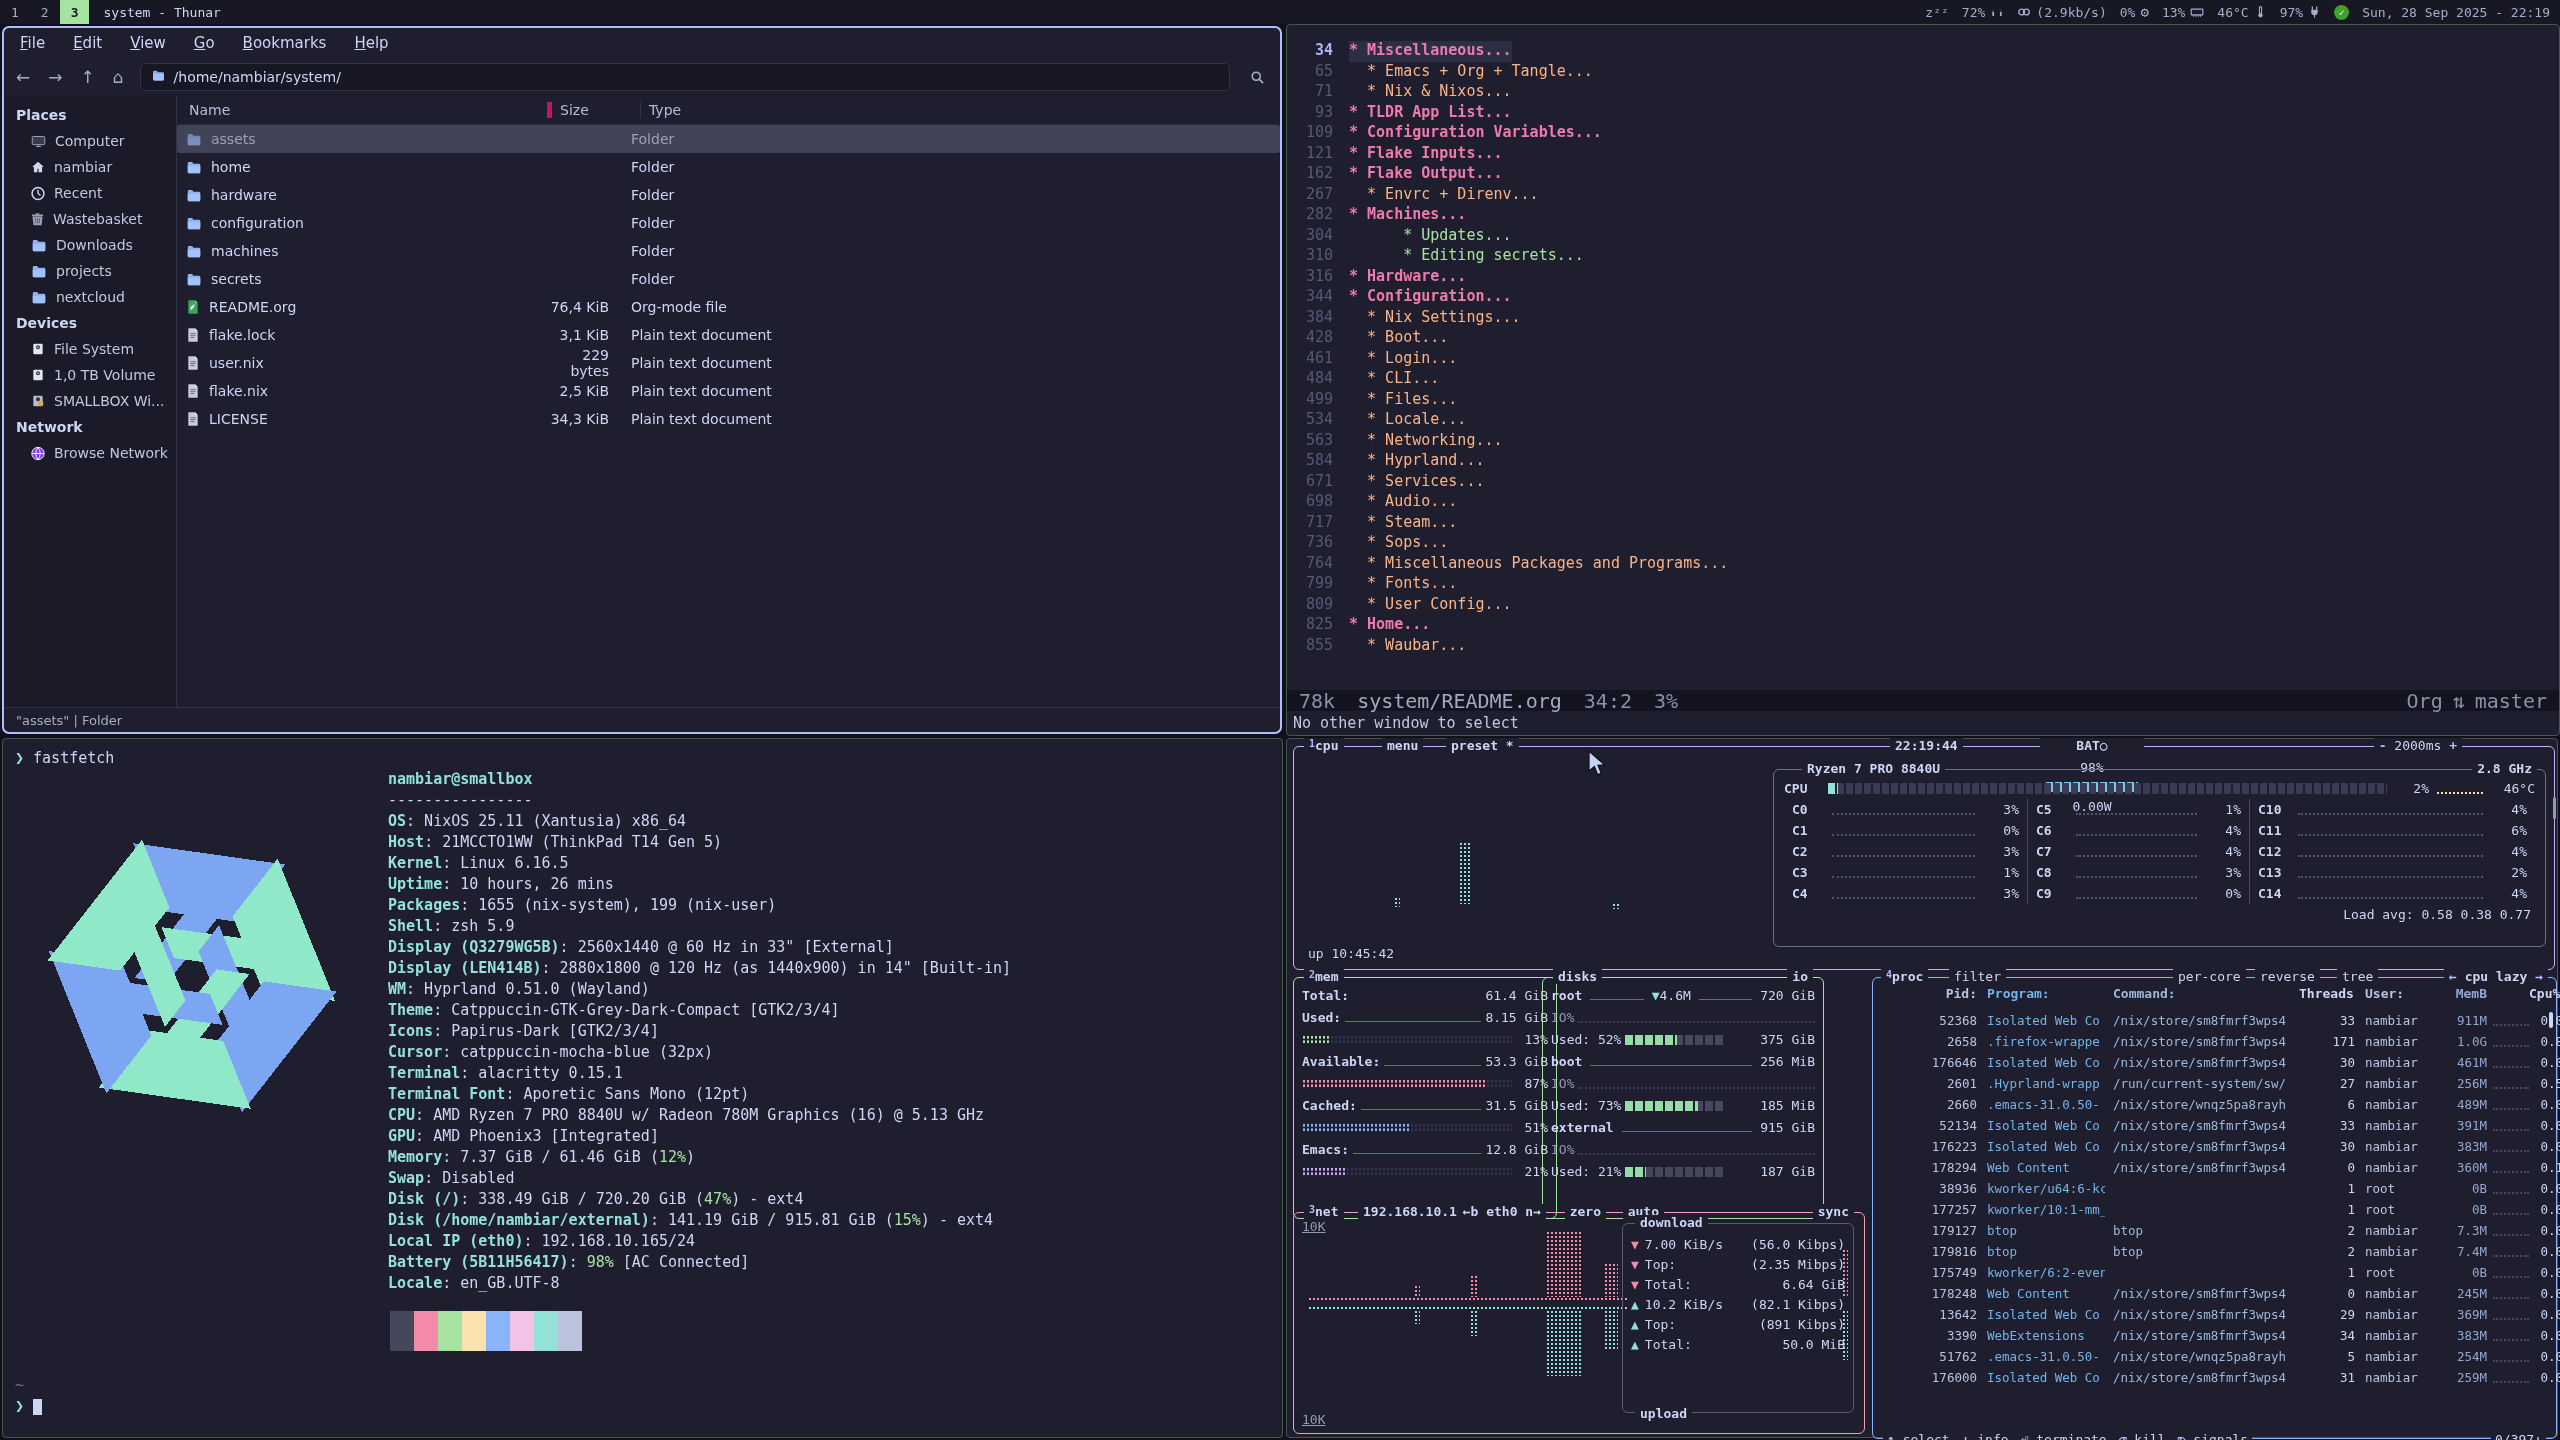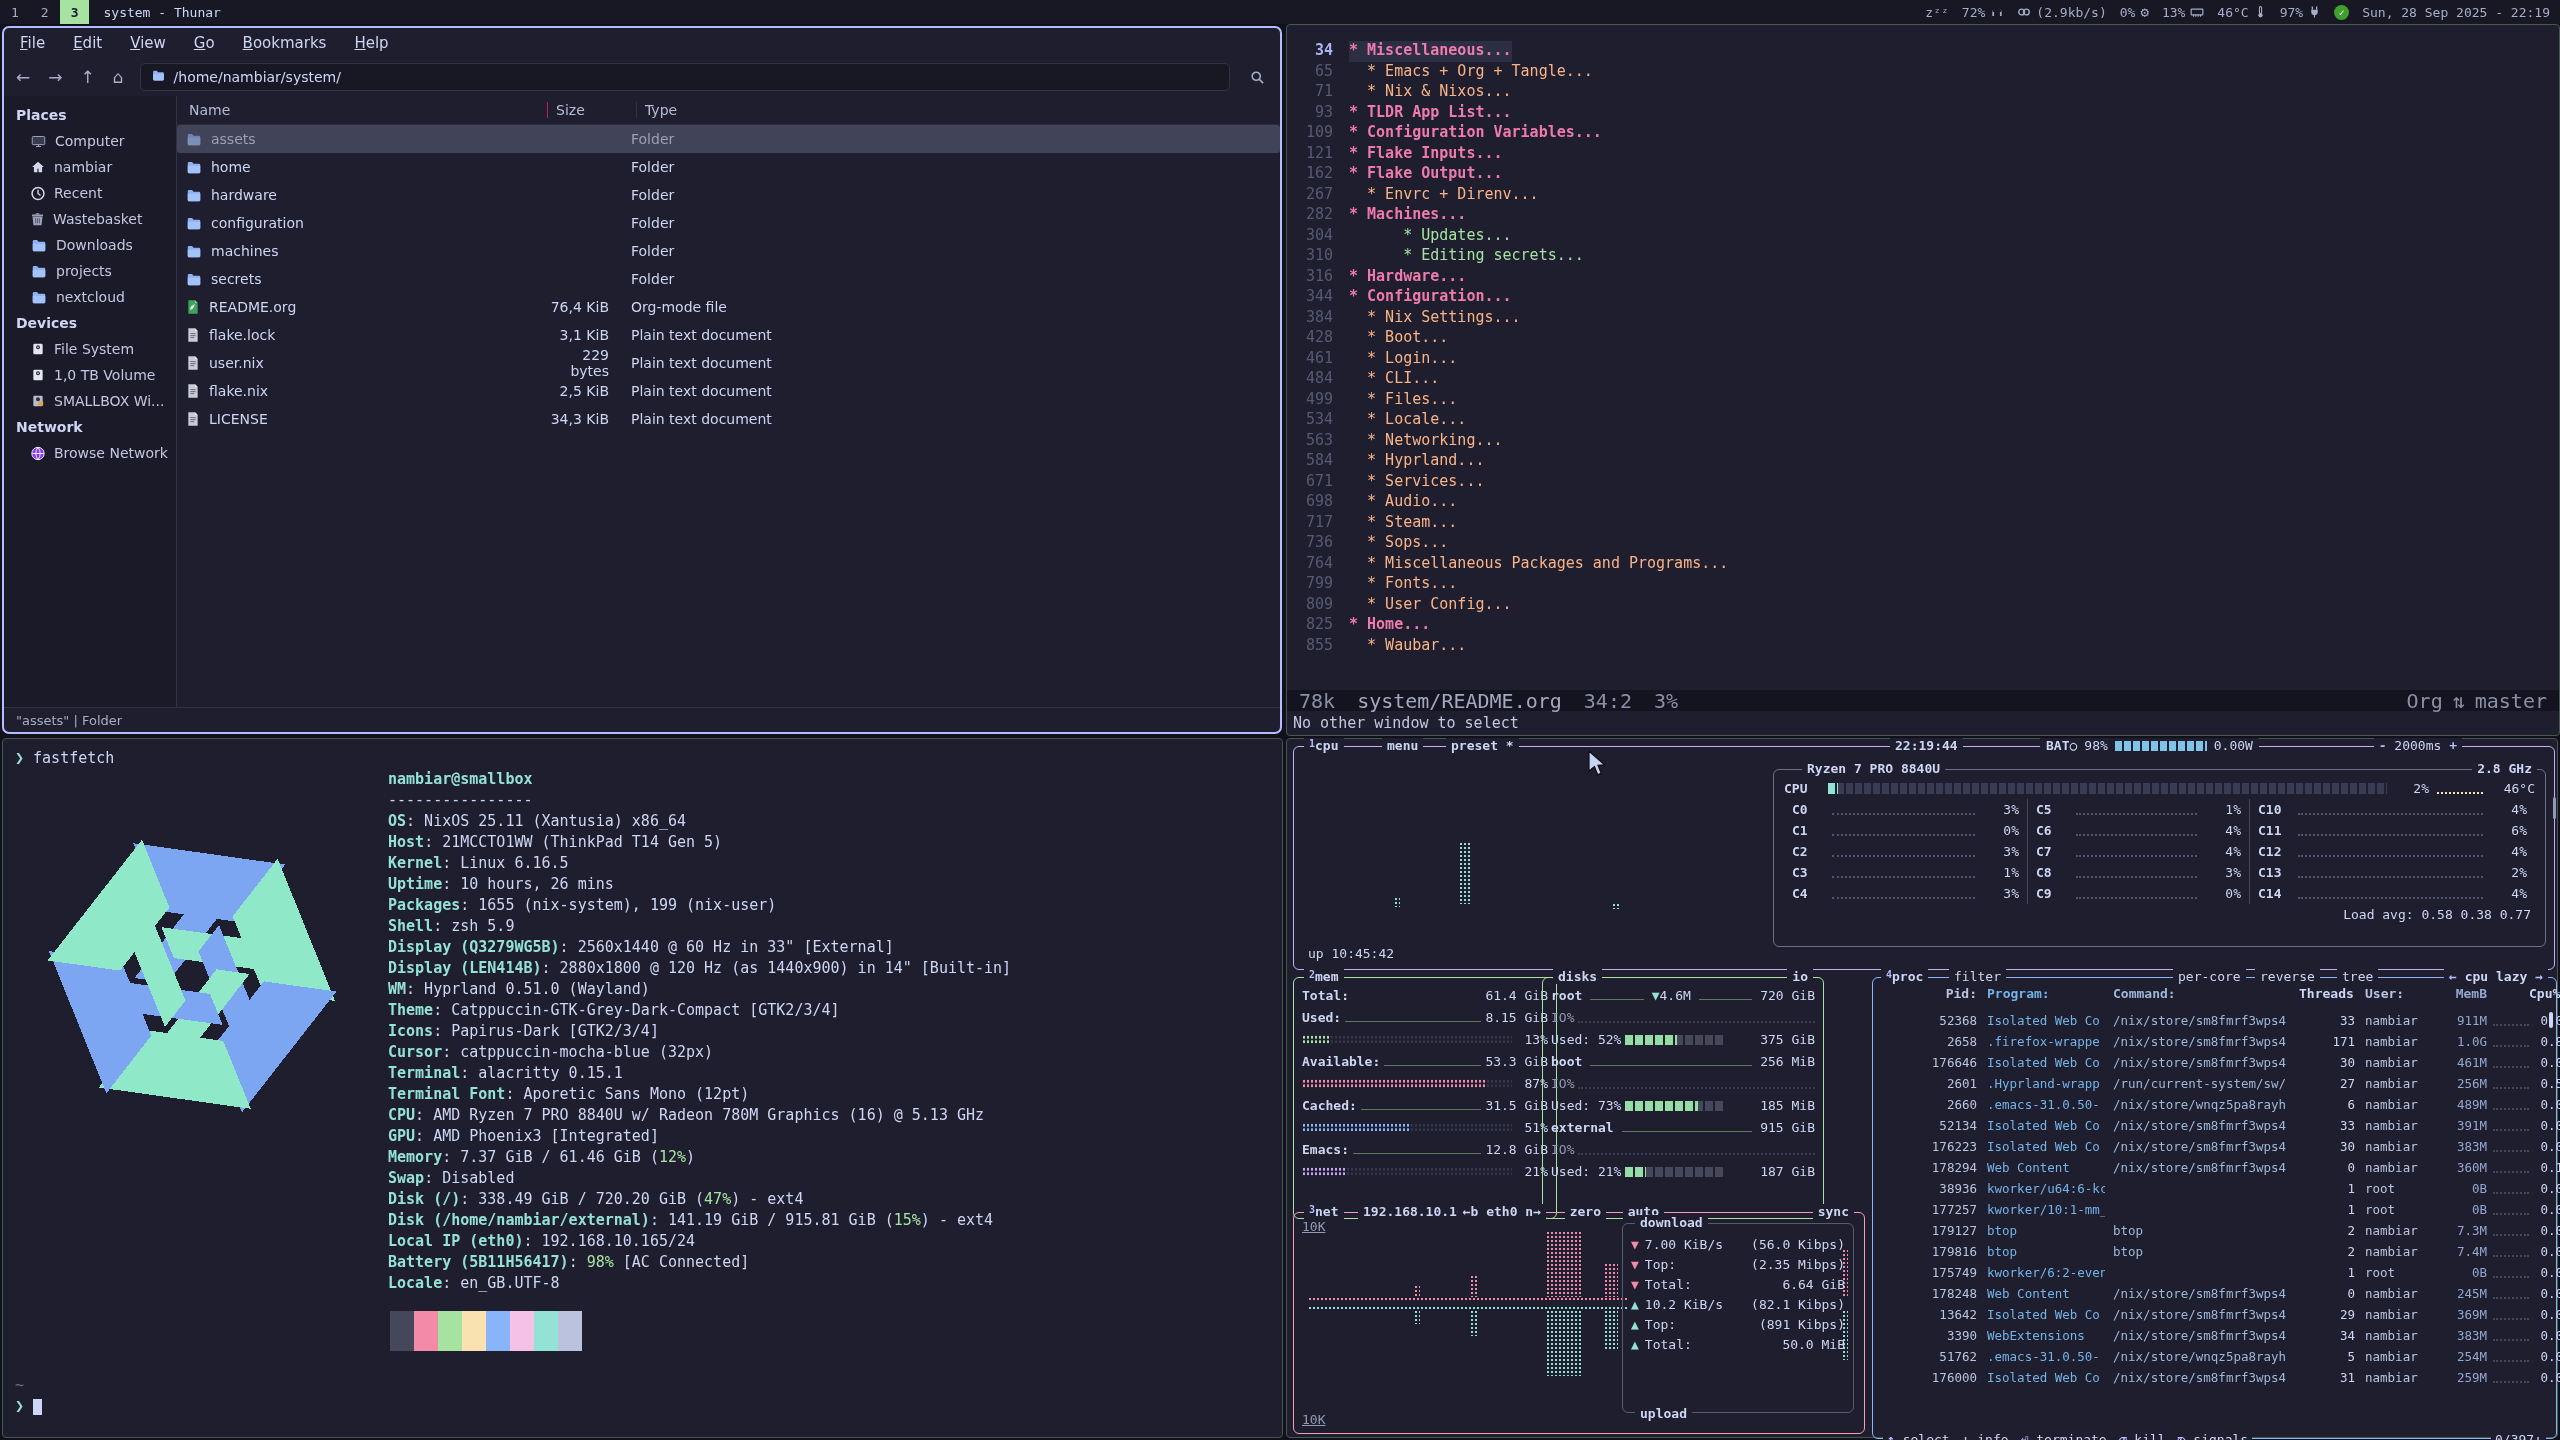--- a/index.html
+++ b/index.html
@@ -26,21 +26,21 @@
   .pathbar{flex:1;height:26px;background:#181825;border:1px solid #313244;border-radius:5px;display:flex;align-items:center;gap:8px;padding:0 10px;font-size:14px;color:#cdd6f4;}
   .searchbtn{width:22px;display:flex;justify-content:center;}
   .thunar-body{flex:1;display:flex;min-height:0;}
   .sidebar{width:172px;background:#1a1a28;border-right:1px solid #313244;padding-top:6px;overflow:hidden;}
   .sb-title{font-size:14px;font-weight:bold;color:#cdd6f4;padding:5px 12px;}
   .sb-item{height:26px;display:flex;align-items:center;gap:8px;padding-left:26px;font-size:14px;color:#c3c8e0;white-space:nowrap;}
   .sb-item svg{flex:0 0 auto;}
   .filelist{flex:1;display:flex;flex-direction:column;min-width:0;}
   .fl-header{height:28px;display:flex;align-items:center;font-size:14px;color:#b6bcd8;border-bottom:1px solid #2a2b3c;}
   .fl-header .h-name{width:358px;padding-left:12px;}
-  .fl-header .h-size{width:66px;text-align:left;border-left:1px solid #be185d;padding-left:8px;}
+  .fl-header .h-size{width:66px;text-align:left;border-left:5px solid #be185d;padding-left:8px;}
   .fl-header .h-type{flex:1;border-left:1px solid #313244;padding-left:8px;margin-left:14px;}
   .fl-row{height:28px;display:flex;align-items:center;font-size:14px;color:#cdd6f4;}
   .fl-row .c-name{width:358px;padding-left:8px;display:flex;align-items:center;gap:8px;}
   .fl-row .c-size{width:66px;text-align:right;}
   .fl-row .c-type{flex:1;padding-left:22px;}
   .fl-row.sel{background:#414358;border-radius:3px;color:#9ba0b8;}
   .fl-row.sel svg{opacity:.6;}
   .statusbar{height:24px;border-top:1px solid #313244;display:flex;align-items:center;padding-left:12px;font-size:13px;color:#a6adc8;flex:0 0 auto;}
   
   .emacs{left:1286px;top:24px;width:1274px;height:712px;font-size:15px;display:flex;flex-direction:column;}
@@ -84,21 +84,21 @@
   .ydots{width:46px;height:9px;border-bottom:2px dotted #f9e2af;}
   .coregrid{display:grid;grid-template-columns:243px 222px 1fr;}
   .corecol{padding:0 8px;}
   .corecol+.corecol{border-left:1px solid #45475a;}
   .corerow{display:flex;align-items:center;height:21px;gap:6px;}
   .cname{width:34px;font-weight:bold;}
   .dlead{flex:1;border-bottom:2px dotted #51546e;height:8px;}
   .cpct{width:38px;text-align:right;color:#cdd6f4;}
   .loadavg{text-align:right;height:21px;line-height:21px;padding-right:4px;}
   .uplabel{position:absolute;left:14px;bottom:8px;}
-  .batwrap{position:absolute;top:-9px;left:746px;background:#1e1e2e;padding:0 6px;display:flex;align-items:center;gap:7px;}
+  .batwrap{position:absolute;top:-9px;left:746px;background:#1e1e2e;padding:0 6px;display:flex;align-items:center;gap:7px;flex-direction:column;}
   .batbar{width:92px;height:10px;background:repeating-linear-gradient(90deg,#7fc4e8 0 7px,#1e1e2e 7px 9px);}
   .timer{position:absolute;top:-9px;left:596px;background:#1e1e2e;padding:0 5px;font-weight:bold;}
   .interval{position:absolute;top:-9px;right:92px;background:#1e1e2e;padding:0 5px;}
   .lav{color:#b4befe;font-weight:bold;}
   .gdots{position:absolute;background-image:radial-gradient(circle,var(--c) 1.1px,transparent 1.25px);background-size:4px 4px;}
   
   .mem-box{left:6px;top:238px;width:246px;height:230px;border-color:#a6e3a1;padding:10px 8px 0;}
   .mrow{display:flex;align-items:center;height:15px;margin-bottom:7px;}
   .mlabel{font-weight:bold;}
   .lead{flex:1;height:7px;border-bottom:1px solid #5d7a5f;margin:0 4px;}

